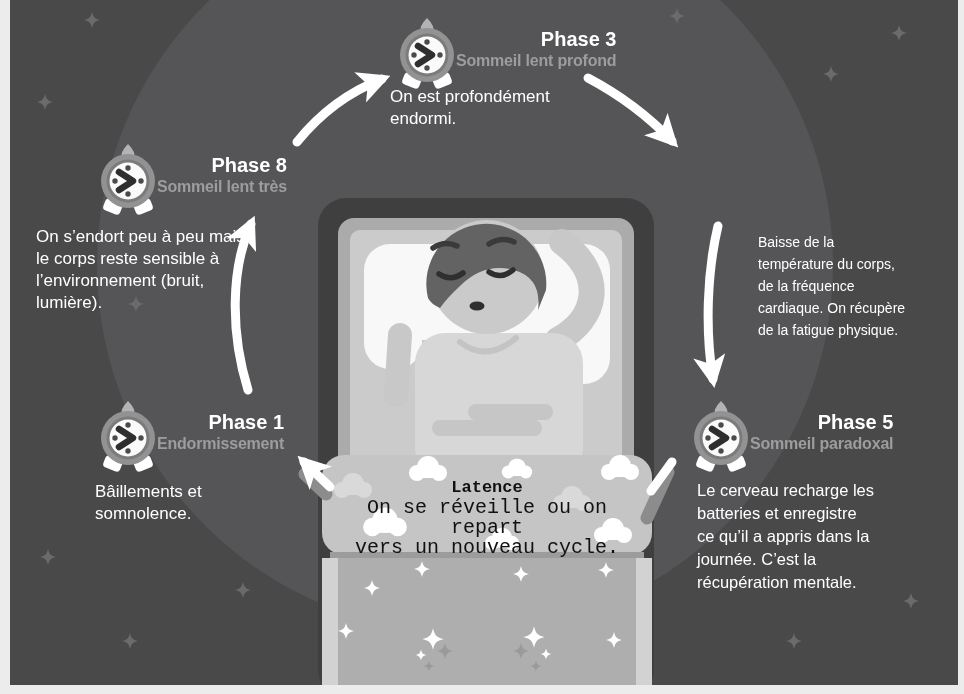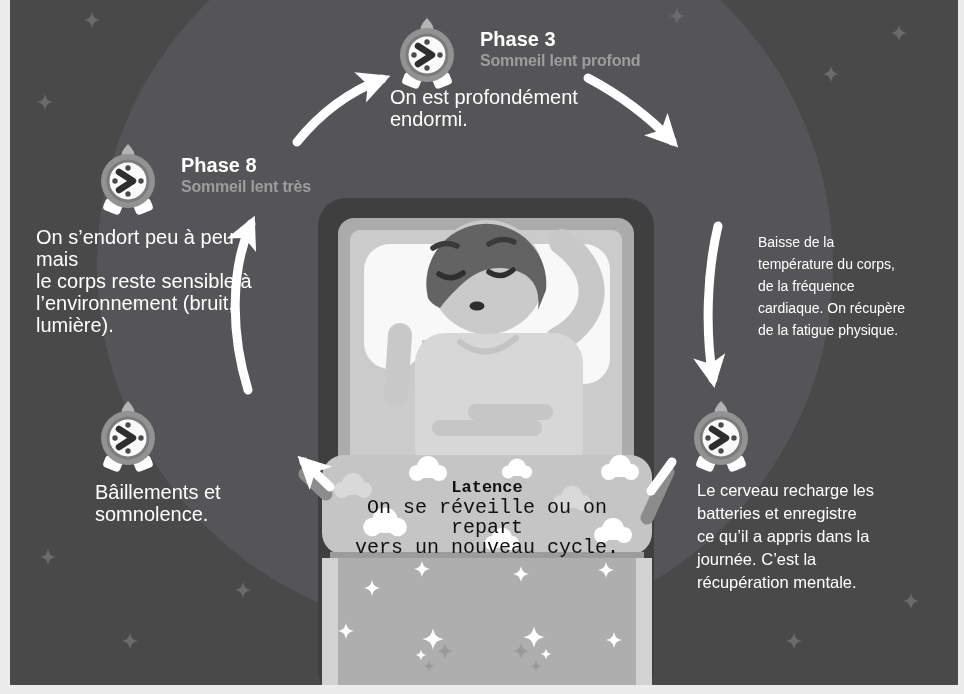--- a/index.html
+++ b/index.html
@@ -7,32 +7,32 @@
     width:964px;height:694px;
     background:#ececec;
     font-family:"Liberation Sans",sans-serif;
     position:relative;overflow:hidden;
   }
   #canvas{
     position:absolute;left:10px;top:0;width:948px;height:685px;
     background:#49494a;overflow:hidden;
   }
   svg.layer{position:absolute;left:0;top:0;}
-  .phase-block{position:absolute;display:flex;gap:24px;align-items:flex-start;}
+  .phase-block{position:absolute;display:flex;gap:0;align-items:flex-start;text-align:right;}
   .phase-icon{width:58px;height:76px;flex:0 0 auto;}
   .phase-titles{padding-top:12px;}
   .phase-title{
     color:#ffffff;font-size:20px;font-weight:bold;line-height:23px;white-space:pre-line;
   }
   .phase-subtitle{
     color:#9d9d9e;font-size:16px;font-weight:bold;line-height:19px;
     letter-spacing:-0.2px;white-space:pre-line;margin-top:0;
   }
   .phase-desc{
-    position:absolute;color:#ffffff;font-size:20px;line-height:22px;white-space:pre-line;
+    position:absolute;color:#ffffff;font-size:17px;line-height:22px;white-space:pre-line;
   }
   .latence{
     position:absolute;left:327px;top:477px;width:300px;text-align:center;color:#111;font-family:Liberation Mono, monospace;
   }
   .latence-title{font-size:17px;font-weight:bold;line-height:21px;}
   .latence-text{font-size:20px;line-height:20px;white-space:pre-line;}
 </style>
 </head>
 <body>
 
@@ -241,28 +241,36 @@
   <div class="phase-desc" style="left:748px;top:231px;width:200px;font-size:14px">Baisse de la
 température du corps,
 de la fréquence
 cardiaque. On récupère
 de la fatigue physique.</div>
 
   <div class="phase-block" style="left:89px;top:399px">
     <svg class="phase-icon">
         <use href="#clock"></use>
       </svg>
+    <div class="phase-titles">
+      <div class="phase-title">Phase 1</div>
+      <div class="phase-subtitle">Endormissement</div>
+    </div>
   </div>
   <div class="phase-desc" style="left:85px;top:481px;width:180px">Bâillements et
 somnolence.</div>
 
   <div class="phase-block" style="left:682px;top:399px">
     <svg class="phase-icon">
         <use href="#clock"></use>
       </svg>
+    <div class="phase-titles">
+      <div class="phase-title">Phase 5</div>
+      <div class="phase-subtitle">Sommeil paradoxal</div>
+    </div>
   </div>
   <div class="phase-desc" style="left:687px;top:479px;width:215px;font-size:16.5px;line-height:23px">Le cerveau recharge les
 batteries et enregistre
 ce qu’il a appris dans la
 journée. C’est la
 récupération mentale.</div>
 
   <div class="latence">
     <div class="latence-title">Latence</div>
     <div class="latence-text">On se réveille ou on repart

